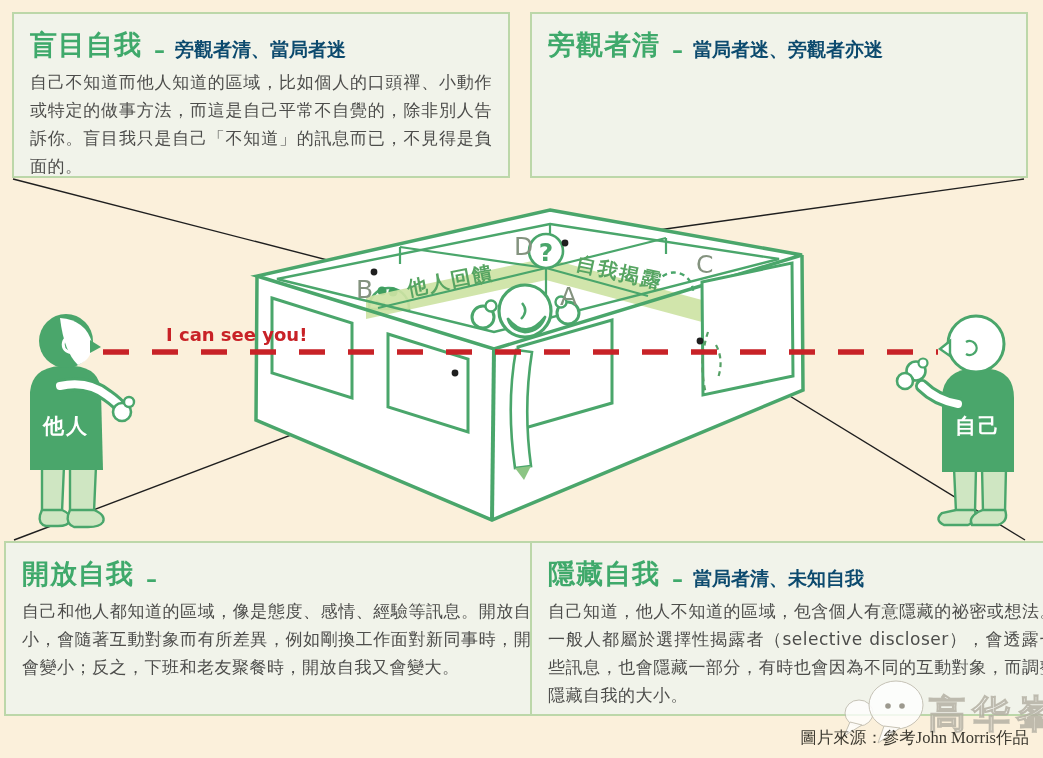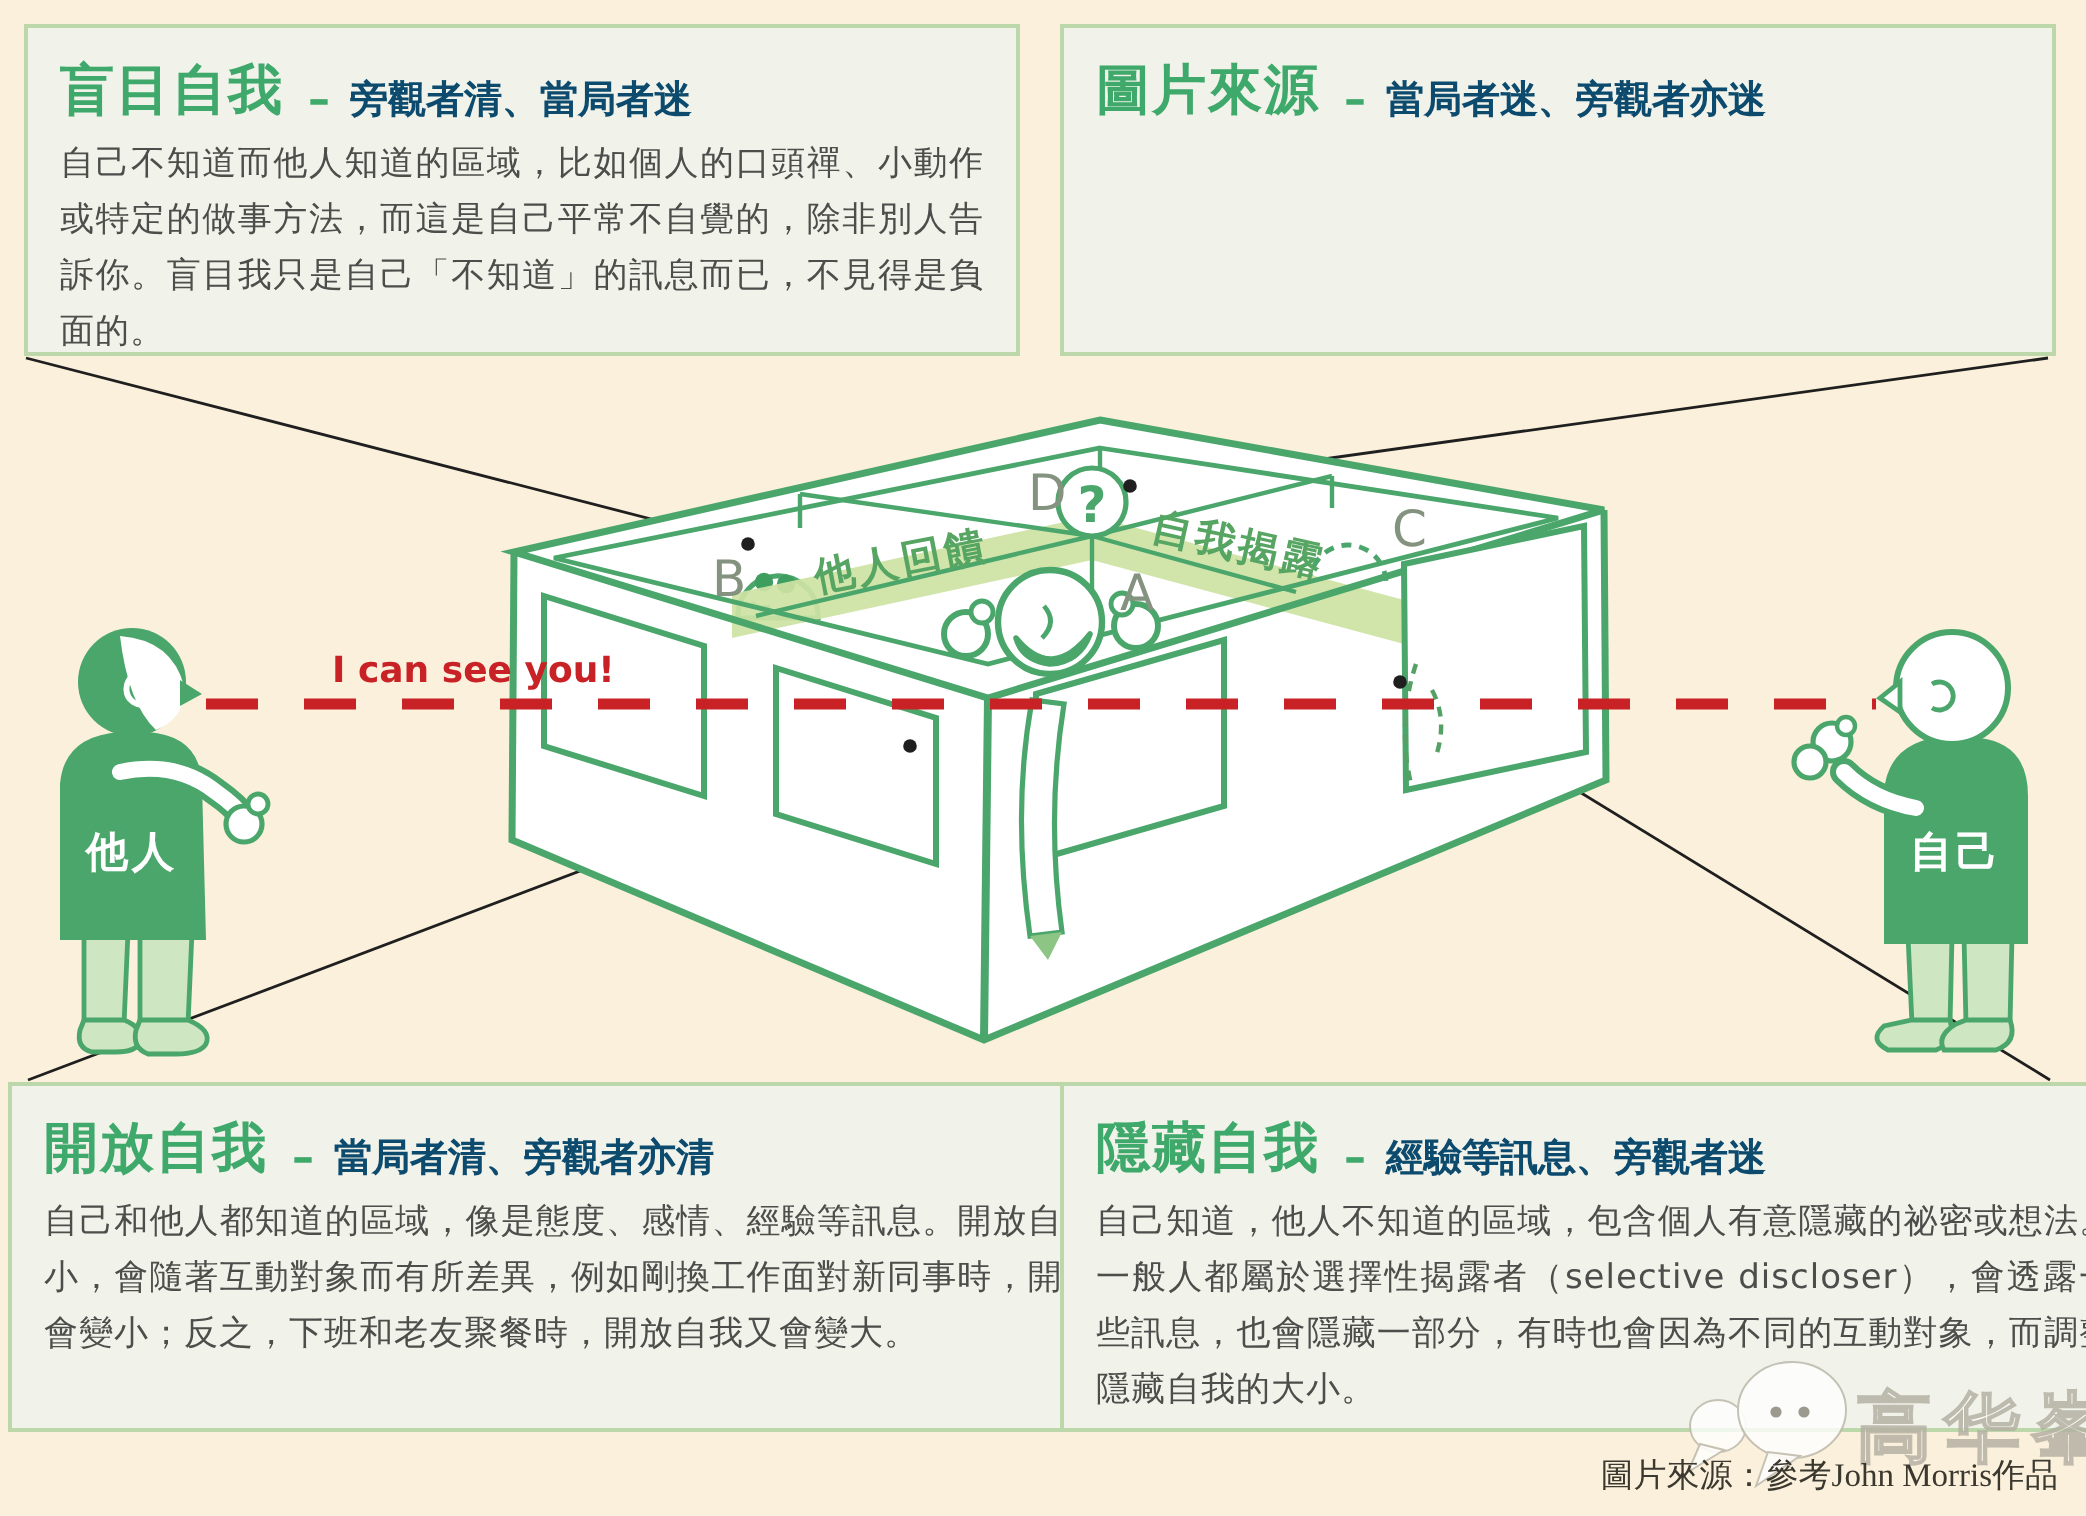--- a/index.html
+++ b/index.html
@@ -34,40 +34,39 @@
   <div class="panel-head">
     <span class="panel-title">盲目自我</span>
     <span class="panel-dash">–</span>
     <span class="panel-subtitle">旁觀者清、當局者迷</span>
   </div>
   <div class="panel-body">自己不知道而他人知道的區域，比如個人的口頭禪、小動作或特定的做事方法，而這是自己平常不自覺的，除非別人告訴你。盲目我只是自己「不知道」的訊息而已，不見得是負面的。</div>
 </div>
 
 <div class="panel panel-tr">
   <div class="panel-head">
-    <span class="panel-title">圖片來源</span>
+    <span class="panel-title">旁觀者清</span>
     <span class="panel-dash">–</span>
     <span class="panel-subtitle">當局者迷、旁觀者亦迷</span>
   </div>
 </div>
 
 <div class="panel panel-bl">
   <div class="panel-head">
     <span class="panel-title">開放自我</span>
     <span class="panel-dash">–</span>
-    <span class="panel-subtitle">當局者清、旁觀者亦清</span>
   </div>
   <div class="panel-body">自己和他人都知道的區域，像是態度、感情、經驗等訊息。開放自我的大小，會隨著互動對象而有所差異，例如剛換工作面對新同事時，開放自我會變小；反之，下班和老友聚餐時，開放自我又會變大。</div>
 </div>
 
 <div class="panel panel-br">
   <div class="panel-head">
     <span class="panel-title">隱藏自我</span>
     <span class="panel-dash">–</span>
-    <span class="panel-subtitle">經驗等訊息、旁觀者迷</span>
+    <span class="panel-subtitle">當局者清、未知自我</span>
   </div>
   <div class="panel-body">自己知道，他人不知道的區域，包含個人有意隱藏的祕密或想法。一般人都屬於選擇性揭露者（selective discloser），會透露一些訊息，也會隱藏一部分，有時也會因為不同的互動對象，而調整隱藏自我的大小。</div>
 </div>
 
 <svg id="overlay" width="1043" height="758" viewBox="0 0 1043 758">
 
   <g stroke="#1f1f1f" stroke-width="1.4">
     <line x1="13" y1="179" x2="374" y2="272"></line>
     <line x1="1024" y1="179" x2="565" y2="243"></line>
     <line x1="14" y1="540" x2="455" y2="373"></line>

